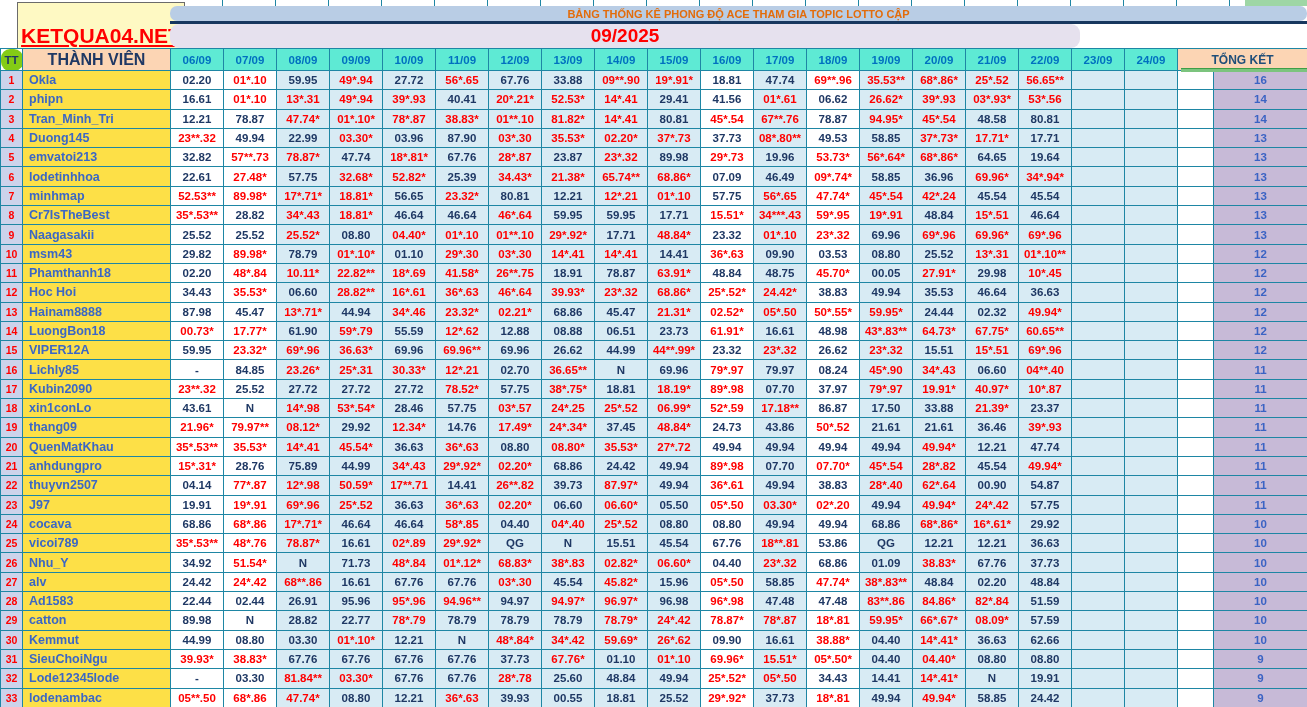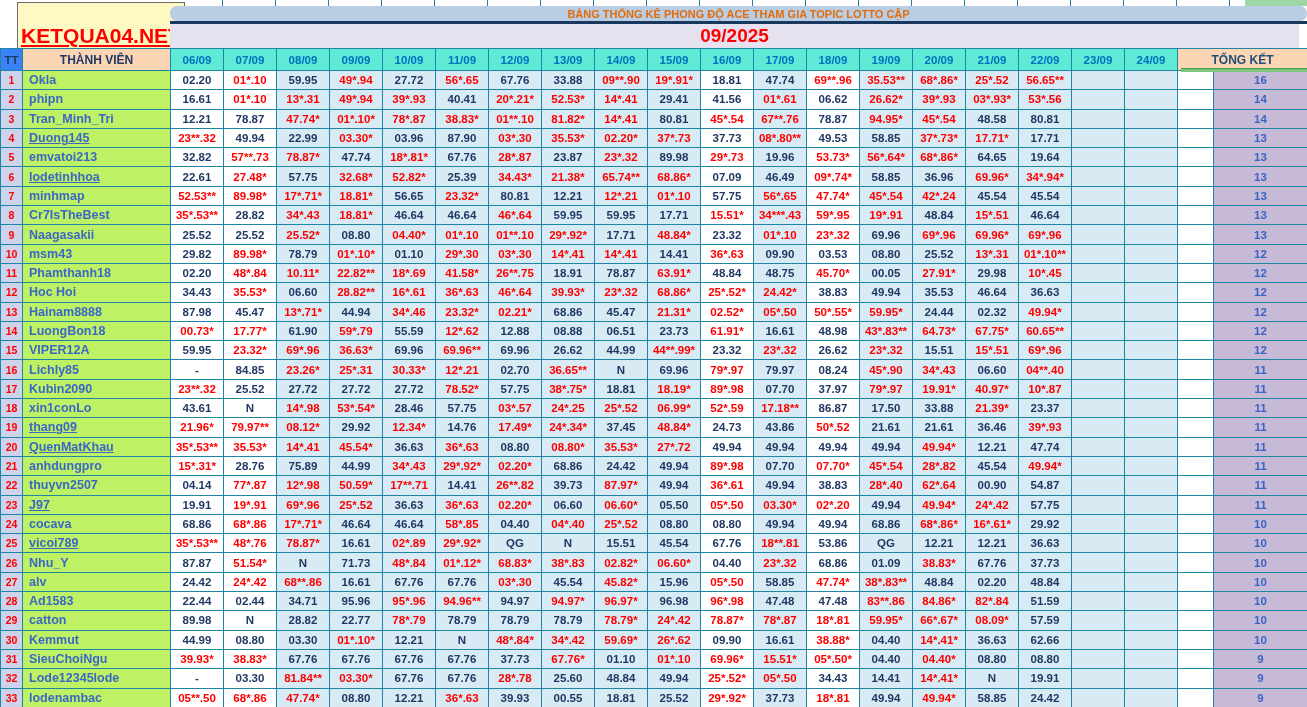--- a/index.html
+++ b/index.html
@@ -14,39 +14,39 @@
   
   #logo{position:absolute;left:17px;top:2px;width:166px;height:45px;background:#fef9c3;
     border:1px solid #6b6b6b;display:flex;align-items:flex-end;justify-content:center;}
   #logo span{color:#ff0000;font-weight:bold;font-size:21px;text-decoration:underline;letter-spacing:0;}
 
   
   #banner{position:absolute;left:170px;top:6px;width:1137px;height:15px;background:#b9cde5;
     display:flex;align-items:center;justify-content:center;border-radius:7px;}
   #banner span{color:#e36c0a;font-weight:bold;font-size:11px;}
   #divider{position:absolute;left:170px;top:21px;width:1137px;height:3px;background:#17375e;}
-  #subbanner{position:absolute;left:170px;top:24px;width:1129px;height:24px;background:#e6e1ee;
-    display:flex;align-items:center;justify-content:center;}
+  #subbanner{position:absolute;left:170px;top:24px;width:910px;height:24px;background:#e6e1ee;
+    display:flex;align-items:center;justify-content:center;border-radius:9px;}
   #subbanner span{color:#ff0000;font-weight:bold;font-size:19px;}
 
   
   #green-line{position:absolute;left:1181px;top:68px;width:126px;height:3px;background:#7cc47e;border-top:1px solid #3e9e47;}
 
   
   table{position:absolute;left:0;top:48px;width:1307px;border-collapse:collapse;table-layout:fixed;}
   td,th{border:1px solid #1e86a4;padding:0;margin:0;overflow:hidden;white-space:nowrap;}
   thead th{height:21px;font-size:11.5px;}
   tbody tr{height:19.3px;}
-  th.h-tt{background:#3b82f6;color:#1f3864;}
-  th.h-name{background:#fcd5b4;color:#1f3864;font-size:12px;margin-top:34px;}
+  th.h-tt{background:#84cc16;color:#1f3864;border-radius:9px;}
+  th.h-name{background:#fcd5b4;color:#1f3864;font-size:16px;margin-top:34px;}
   th.h-date{background:#5eead4;color:#0070c0;}
   th.h-total{background:#fcd5b4;color:#1f4e79;font-size:12px;}
   td.tt{background:#ccd3eb;color:#ff0000;font-weight:bold;font-size:10.5px;text-align:center;}
-  td.name{background:#bef264;color:#3b67c5;font-weight:bold;font-size:12.5px;text-align:left;padding-left:6px;}
-  td.name.u{text-decoration:underline;}
+  td.name{background:#fde047;color:#3b67c5;font-weight:bold;font-size:12.5px;text-align:left;padding-left:6px;}
+  td.name.u{}
   td.val{font-weight:bold;font-size:11.5px;text-align:center;color:#1f3864;}
   td.val.red{color:#ff0000;}
   td.bgb{background:#d8ebf4;}
   td.bgw{background:#ffffff;}
   td.gap{background:#ffffff;}
   td.total{background:#c7bad7;color:#3b63c4;font-weight:bold;font-size:11.5px;text-align:center;}
 </style>
 </head>
 <body>
 
@@ -741,21 +741,21 @@
           <td class="val bgb">12.21</td>
           <td class="val bgb">36.63</td>
           <td class="val bgb"></td>
           <td class="val bgb"></td>
           <td class="gap"></td>
           <td class="total">10</td>
         </tr>
         <tr>
           <td class="tt">26</td>
           <td class="name">Nhu_Y</td>
-          <td class="val bgw">87.87</td>
+          <td class="val bgw">34.92</td>
           <td class="val bgw red">51.54*</td>
           <td class="val bgb">N</td>
           <td class="val bgb">71.73</td>
           <td class="val bgb red">48*.84</td>
           <td class="val bgb red">01*.12*</td>
           <td class="val bgb red">68.83*</td>
           <td class="val bgb red">38*.83</td>
           <td class="val bgb red">02.82*</td>
           <td class="val bgb red">06.60*</td>
           <td class="val bgw">04.40</td>
@@ -793,21 +793,21 @@
           <td class="val bgb"></td>
           <td class="val bgb"></td>
           <td class="gap"></td>
           <td class="total">10</td>
         </tr>
         <tr>
           <td class="tt">28</td>
           <td class="name">Ad1583</td>
           <td class="val bgw">22.44</td>
           <td class="val bgw">02.44</td>
-          <td class="val bgb">34.71</td>
+          <td class="val bgb">26.91</td>
           <td class="val bgb">95.96</td>
           <td class="val bgb red">95*.96</td>
           <td class="val bgb red">94.96**</td>
           <td class="val bgb">94.97</td>
           <td class="val bgb red">94.97*</td>
           <td class="val bgb red">96.97*</td>
           <td class="val bgb">96.98</td>
           <td class="val bgw red">96*.98</td>
           <td class="val bgb">47.48</td>
           <td class="val bgw">47.48</td>

